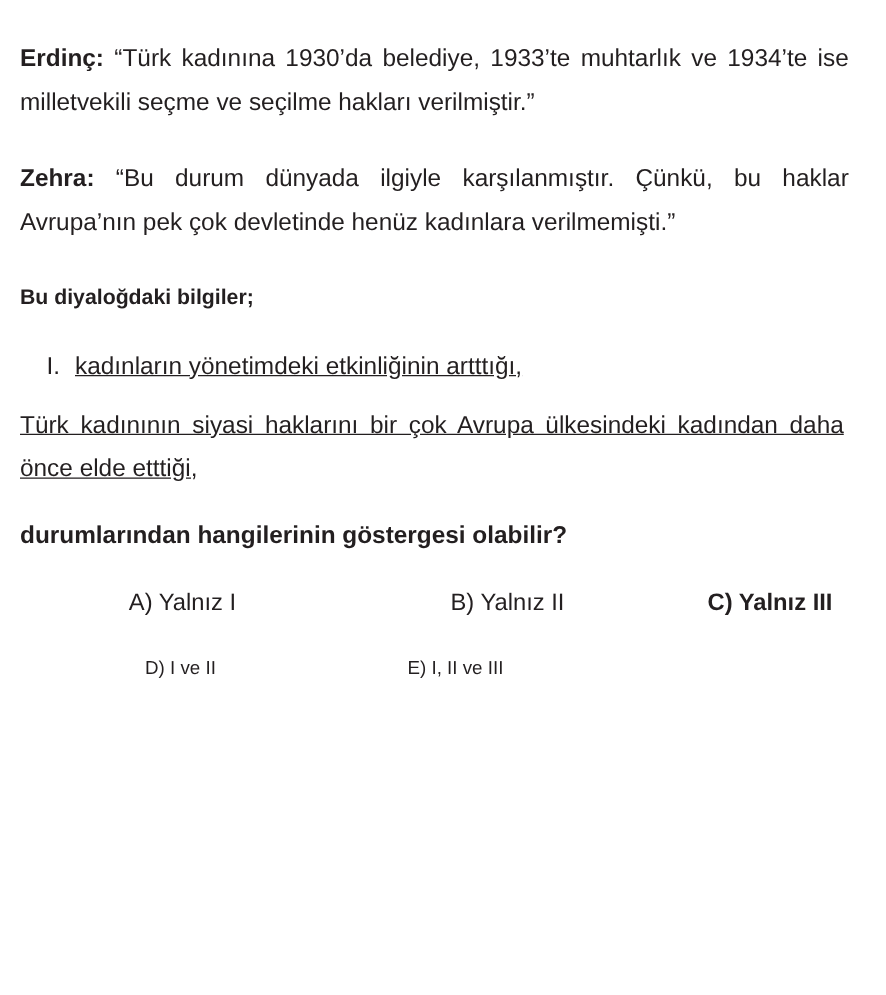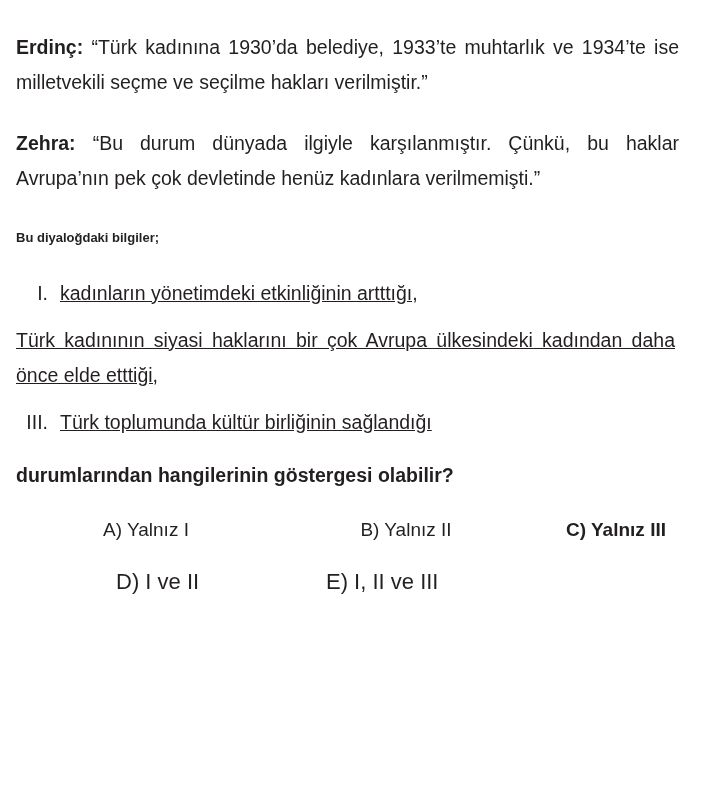--- a/index.html
+++ b/index.html
@@ -26,21 +26,21 @@
     line-height: 35px;
     margin-bottom: 26px;
     text-align: justify;
     text-justify: inter-word;
     padding-right: 6px;
   }
   .dialogue-block .speaker {
     font-weight: bold;
   }
   .question-lead {
-    font-size: 13px;
+    font-size: 17px;
     font-weight: bold;
     line-height: 32px;
     margin-bottom: 22px;
   }
   .roman-list {
     margin: 0 0 18px 0;
   }
   .roman-item {
     display: flex;
     font-size: 19.5px;
@@ -75,21 +75,21 @@
   }
   .options-row-1 .opt {
     flex: 0 0 auto;
     text-align: center;
   }
   .opt-a { width: 260px; }
   .opt-b { width: 260px; }
   .opt-c { width: 160px; font-weight: bold; }
   .options-row-2 {
     display: flex;
-    font-size: 22px;
+    font-size: 15px;
     line-height: 30px;
     padding-left: 100px;
   }
   .options-row-2 .opt-d { width: 210px; }
   .options-row-2 .opt-e { width: 200px; }
 </style>
 </head>
 <body>
 
 <div class="page">
@@ -105,24 +105,20 @@
   <p class="question-lead">Bu diyaloğdaki bilgiler;</p>
 
   <div class="roman-list">
     <div class="roman-item">
       <span class="marker">I.</span>
       <span class="rtext">kadınların yönetimdeki etkinliğinin artttığı,</span>
     </div>
     <div class="roman-item">
       <span class="rtext">Türk kadınının siyasi haklarını bir çok Avrupa ülkesindeki kadından daha önce elde etttiği,</span>
     </div>
-    <div class="roman-item">
-      <span class="marker">III.</span>
-      <span class="rtext">Türk toplumunda kültür birliğinin sağlandığı</span>
-    </div>
   </div>
 
   <p class="question-tail">durumlarından hangilerinin göstergesi olabilir?</p>
 
   <div class="options-row-1">
     <span class="opt opt-a">A) Yalnız I</span>
     <span class="opt opt-b">B) Yalnız II</span>
     <span class="opt opt-c">C) Yalnız III</span>
   </div>
 

